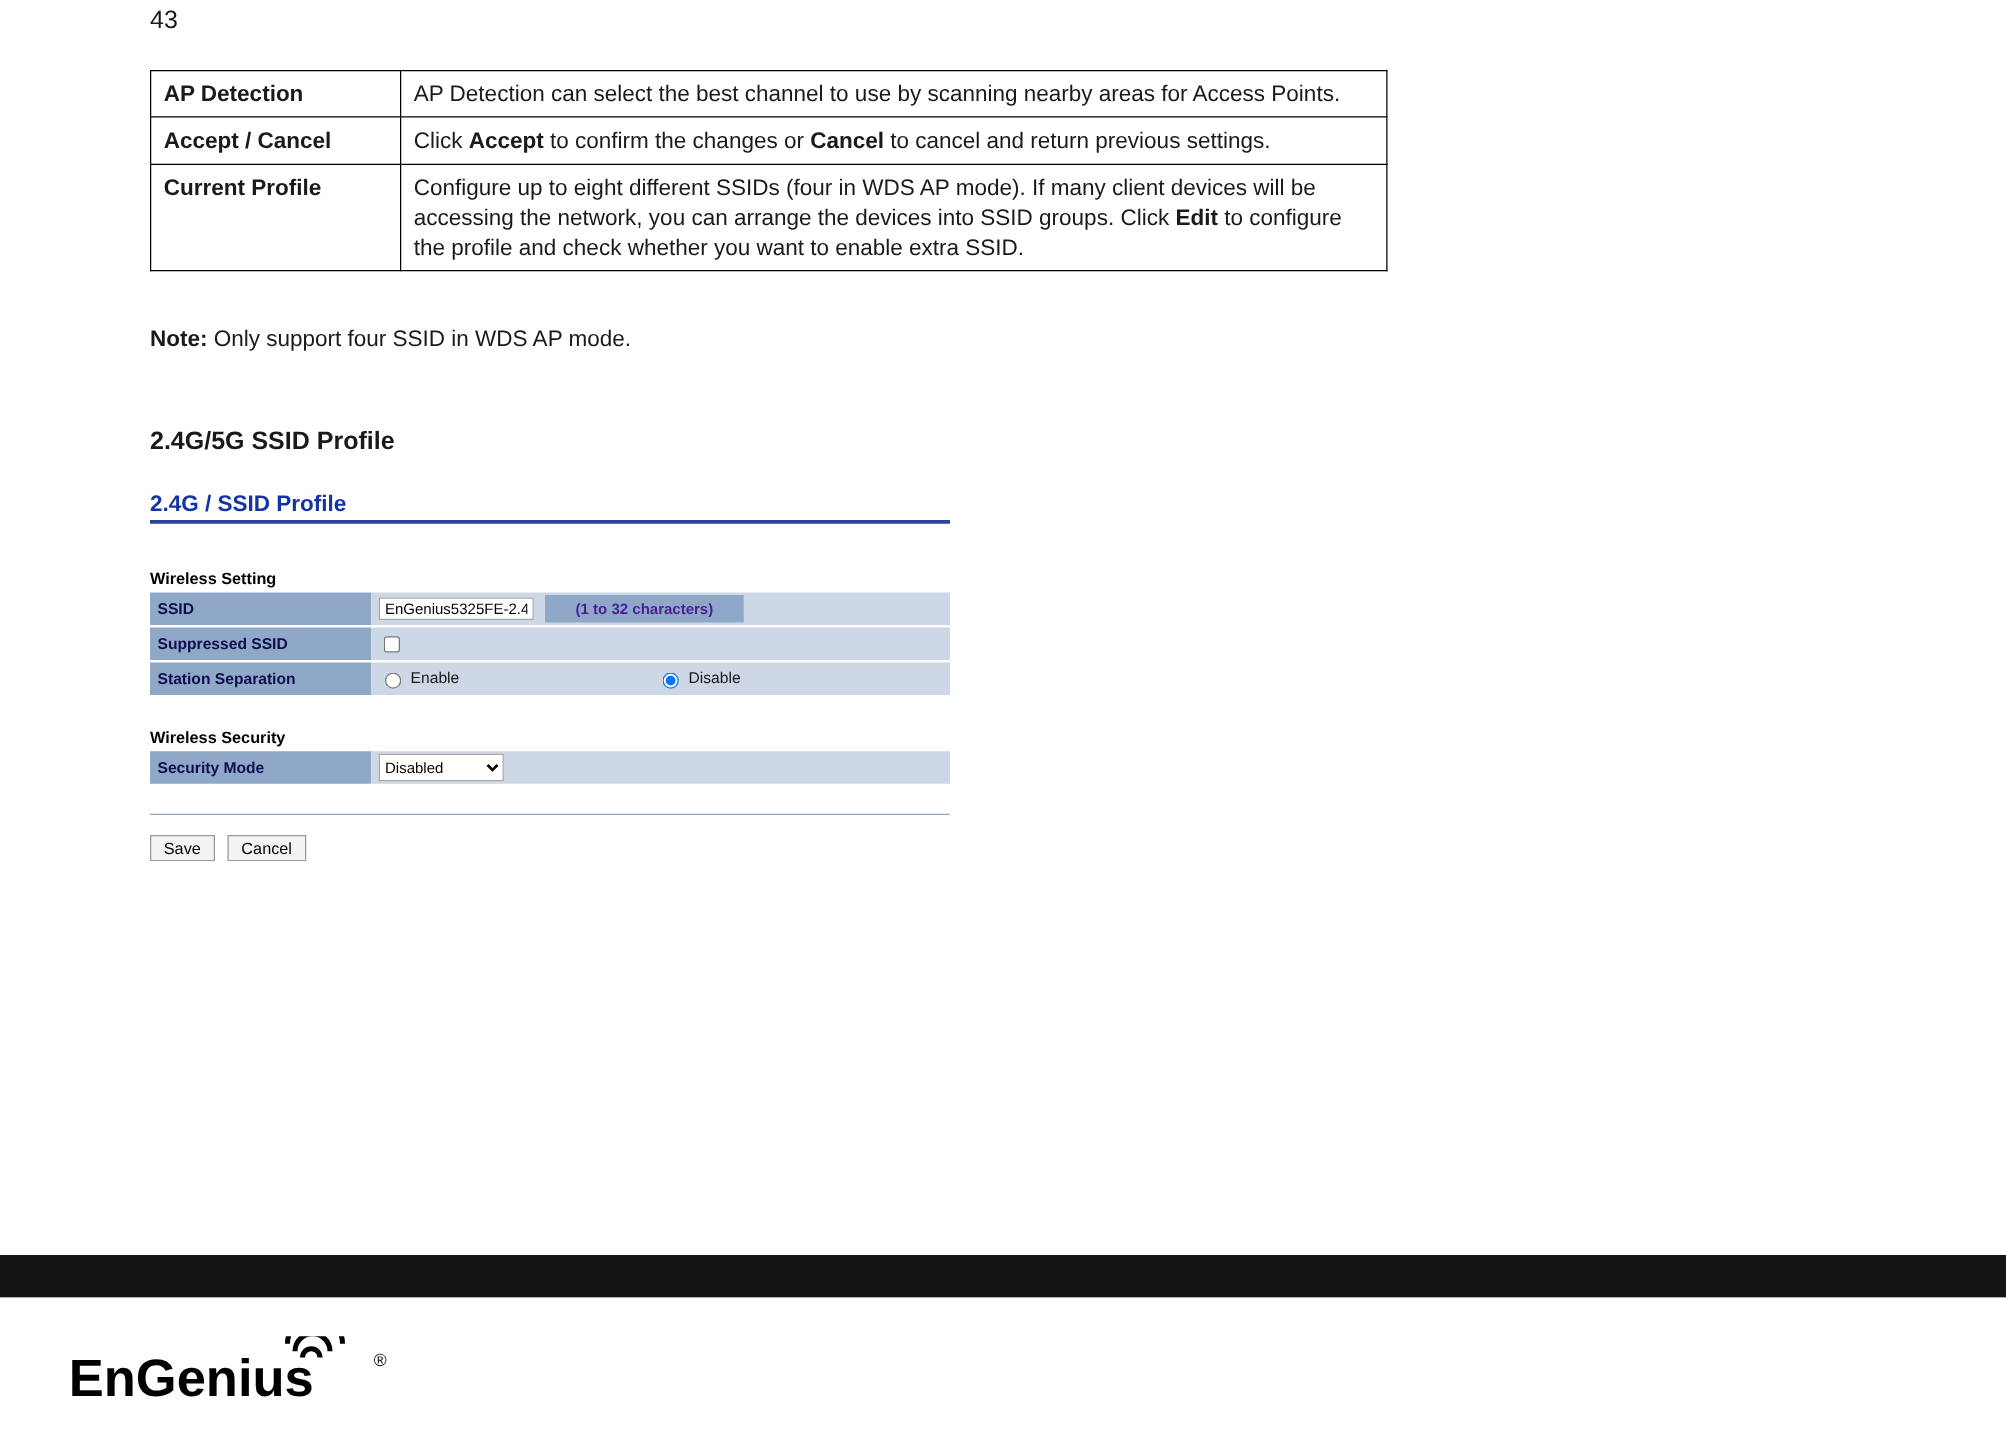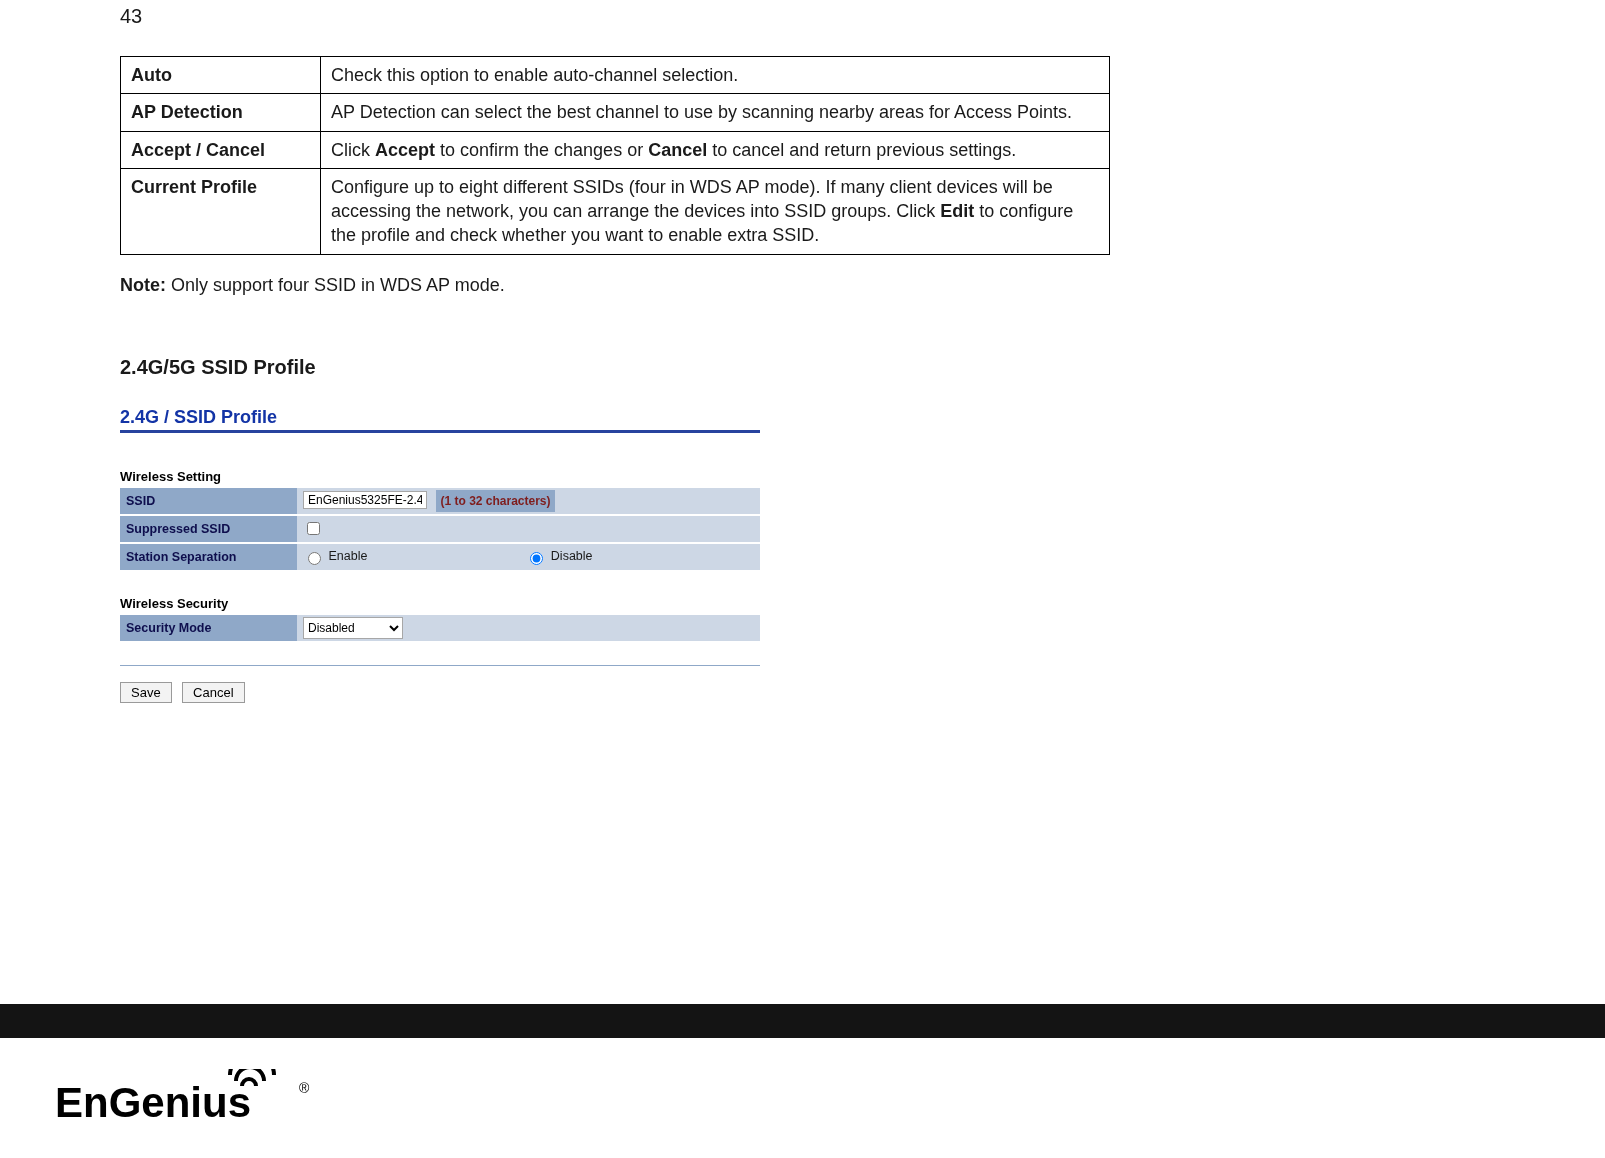--- a/index.html
+++ b/index.html
@@ -37,21 +37,21 @@
   table.desc td {
     border: 1px solid #000;
     padding: 6px 10px 6px 10px;
     vertical-align: top;
   }
   table.desc col.term  { width: 200px; }
   table.desc td.term   { font-weight: 700; }
   table.desc b         { font-weight: 700; }
 
   .note {
-    margin-top: 20px;
+    margin-top: 44px;
     font-size: 18px;
   }
   .note b { font-weight: 700; }
 
   h3.section {
     margin-top: 60px;
     font-size: 20px;
     font-weight: 700;
   }
 
@@ -95,24 +95,24 @@
     font-weight: 700;
     padding-left: 6px;
   }
   table.form td.val {
     background: var(--light-blue-cell);
     padding-left: 6px;
   }
   .hint-chip {
     display: inline-block;
     background: var(--light-blue-header);
-    color: #7f1d1d;
+    color: #4c1d95;
     font-weight: 700;
     font-size: 12px;
-    padding: 4px 4px;
+    padding: 4px 24px;
     margin-left: 6px;
     vertical-align: middle;
   }
   input.txt {
     font-size: 12px;
     width: 124px;
     height: 18px;
     border: 1px solid #a7a7a7;
     padding: 0 4px;
     box-sizing: border-box;
@@ -177,24 +177,20 @@
 <div class="page">
 
   <div class="page-num">43</div>
 
   <table class="desc">
     <colgroup>
         <col class="term">
         <col>
       </colgroup>
     <tbody id="desc-rows">
-        <tr>
-          <td class="term">Auto</td>
-          <td><span>Check this option to enable auto-channel selection.</span></td>
-        </tr>
         <tr>
           <td class="term">AP Detection</td>
           <td><span>AP Detection can select the best channel to use by scanning nearby areas for Access Points.</span></td>
         </tr>
         <tr>
           <td class="term">Accept / Cancel</td>
           <td><span>Click </span><b>Accept</b><span> to confirm the changes or </span><b>Cancel</b><span> to cancel and return previous settings.</span></td>
         </tr>
         <tr>
           <td class="term">Current Profile</td>

